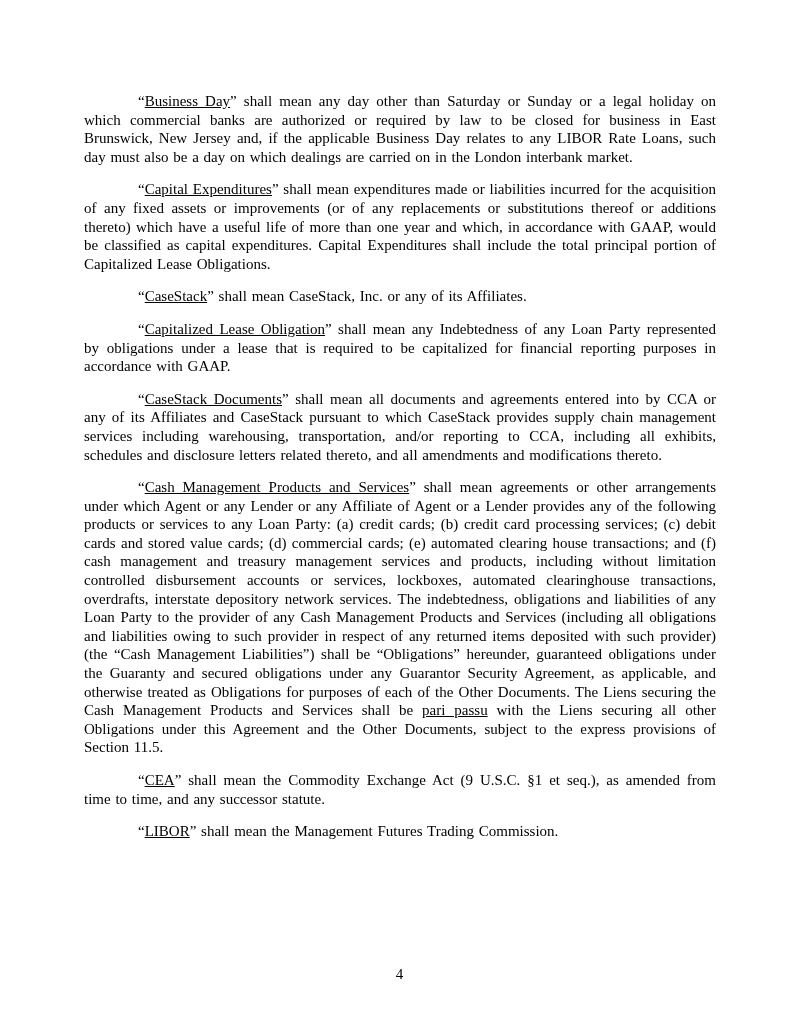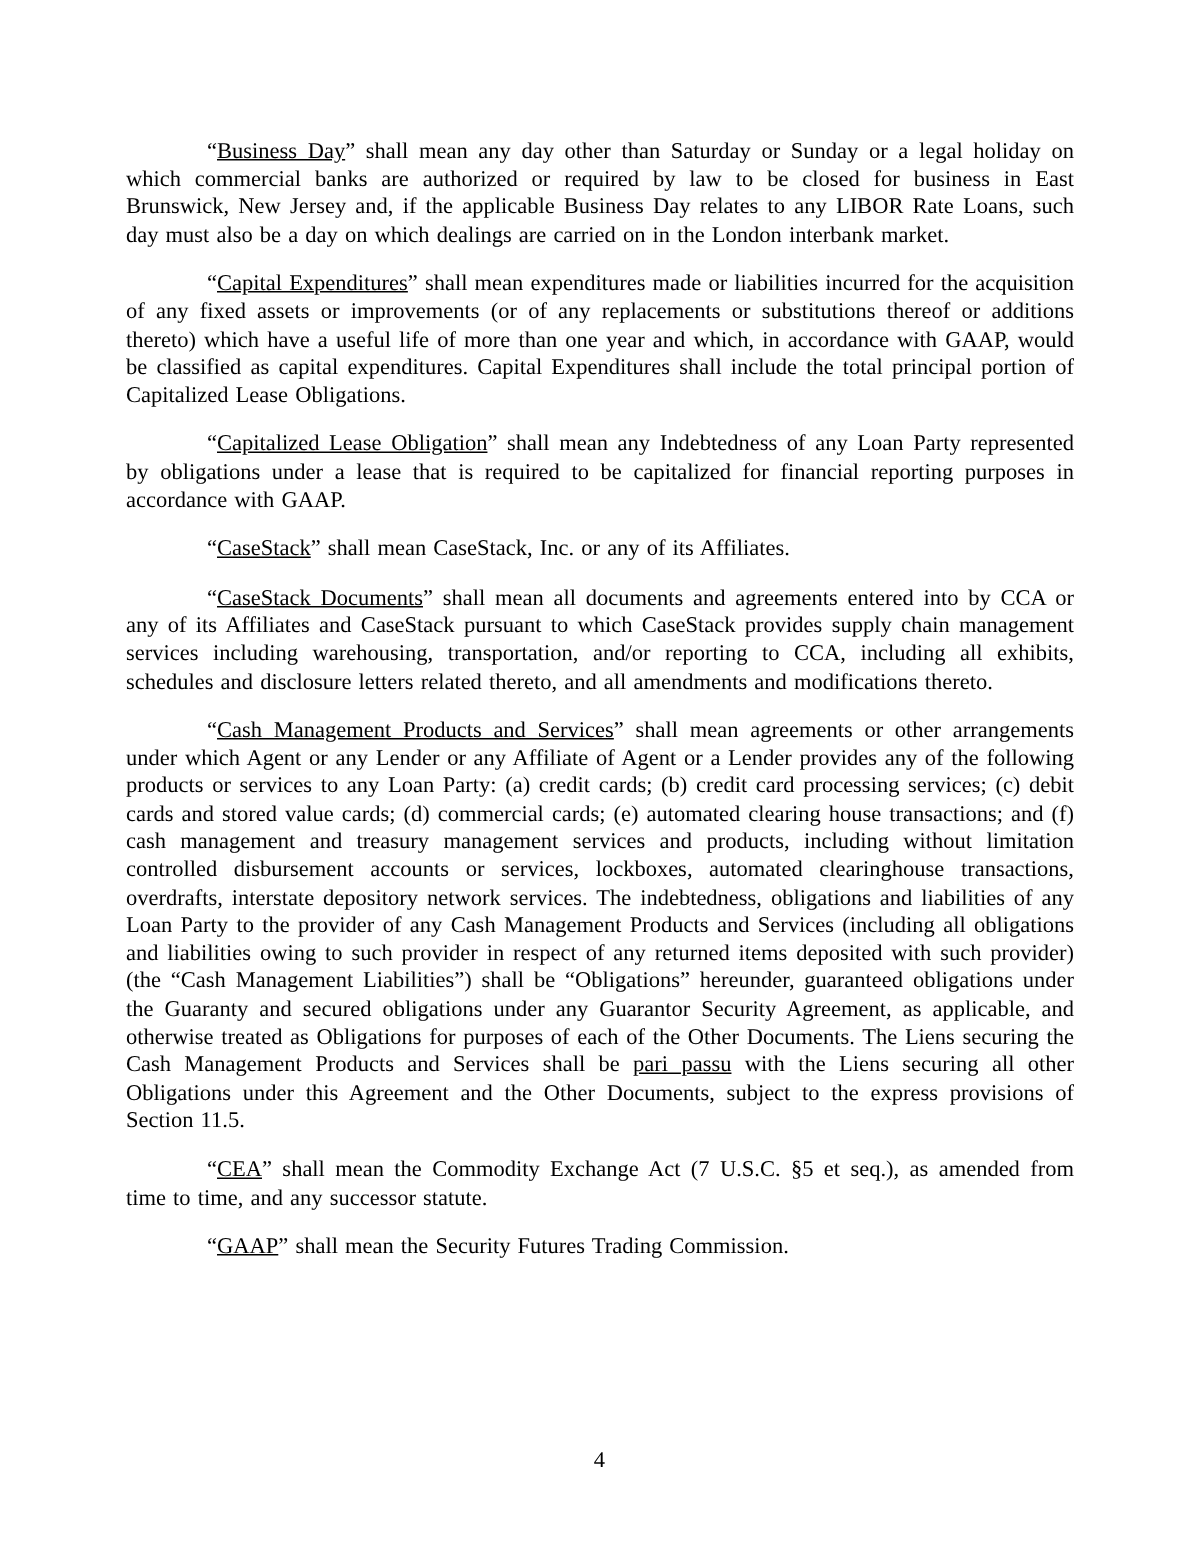--- a/index.html
+++ b/index.html
@@ -48,21 +48,21 @@
     font-size: 15px;
   }
 </style>
 </head>
 <body>
 
 <div class="page">
   <div class="doc-body">
       <p class="para"><span>“</span><span class="underlined-term">Business Day</span><span>” shall mean any day other than Saturday or Sunday or a legal holiday on which commercial banks are authorized or required by law to be closed for business in East Brunswick, New Jersey and, if the applicable Business Day relates to any LIBOR Rate Loans, such day must also be a day on which dealings are carried on in the London interbank market.</span></p>
       <p class="para"><span>“</span><span class="underlined-term">Capital Expenditures</span><span>” shall mean expenditures made or liabilities incurred for the acquisition of any fixed assets or improvements (or of any replacements or substitutions thereof or additions thereto) which have a useful life of more than one year and which, in accordance with GAAP, would be classified as capital expenditures.  Capital Expenditures shall include the total principal portion of Capitalized Lease Obligations.</span></p>
+      <p class="para"><span>“</span><span class="underlined-term">CaseStack</span><span>” shall mean CaseStack, Inc. or any of its Affiliates.</span></p>
       <p class="para"><span>“</span><span class="underlined-term">Capitalized Lease Obligation</span><span>” shall mean any Indebtedness of any Loan Party represented by obligations under a lease that is required to be capitalized for financial reporting purposes in accordance with GAAP.</span></p>
-      <p class="para"><span>“</span><span class="underlined-term">CaseStack</span><span>” shall mean CaseStack, Inc. or any of its Affiliates.</span></p>
       <p class="para"><span>“</span><span class="underlined-term">CaseStack Documents</span><span>” shall mean all documents and agreements entered into by CCA or any of its Affiliates and CaseStack pursuant to which CaseStack provides supply chain management services including warehousing, transportation, and/or reporting to CCA, including all exhibits, schedules and disclosure letters related thereto, and all amendments and modifications thereto.</span></p>
       <p class="para"><span>“</span><span class="underlined-term">Cash Management Products and Services</span><span>” shall mean agreements or other arrangements under which Agent or any Lender or any Affiliate of Agent or a Lender provides any of the following products or services to any Loan Party:  (a) credit cards; (b) credit card processing services; (c) debit cards and stored value cards; (d) commercial cards; (e) automated clearing house transactions; and (f) cash management and treasury management services and products, including without limitation controlled disbursement accounts or services, lockboxes, automated clearinghouse transactions, overdrafts, interstate depository network services.  The indebtedness, obligations and liabilities of any Loan Party to the provider of any Cash Management Products and Services (including all obligations and liabilities owing to such provider in respect of any returned items deposited with such provider) (the “Cash Management Liabilities”) shall be “Obligations” hereunder, guaranteed obligations under the Guaranty and secured obligations under any Guarantor Security Agreement, as applicable, and otherwise treated as Obligations for purposes of each of the Other Documents.  The Liens securing the Cash Management Products and Services shall be </span><span class="underlined-term">pari passu</span><span> with the Liens securing all other Obligations under this Agreement and the Other Documents, subject to the express provisions of Section 11.5.</span></p>
-      <p class="para"><span>“</span><span class="underlined-term">CEA</span><span>” shall mean the Commodity Exchange Act (7 U.S.C. §5 et seq.), as amended from time to time, and any successor statute.</span></p>
-      <p class="para"><span>“</span><span class="underlined-term">GAAP</span><span>” shall mean the Security Futures Trading Commission.</span></p>
+      <p class="para"><span>“</span><span class="underlined-term">CEA</span><span>” shall mean the Commodity Exchange Act (9 U.S.C. §1 et seq.), as amended from time to time, and any successor statute.</span></p>
+      <p class="para"><span>“</span><span class="underlined-term">LIBOR</span><span>” shall mean the Management Futures Trading Commission.</span></p>
     </div>
   <div class="page-number">4</div>
 </div>
 
 </body></html>

